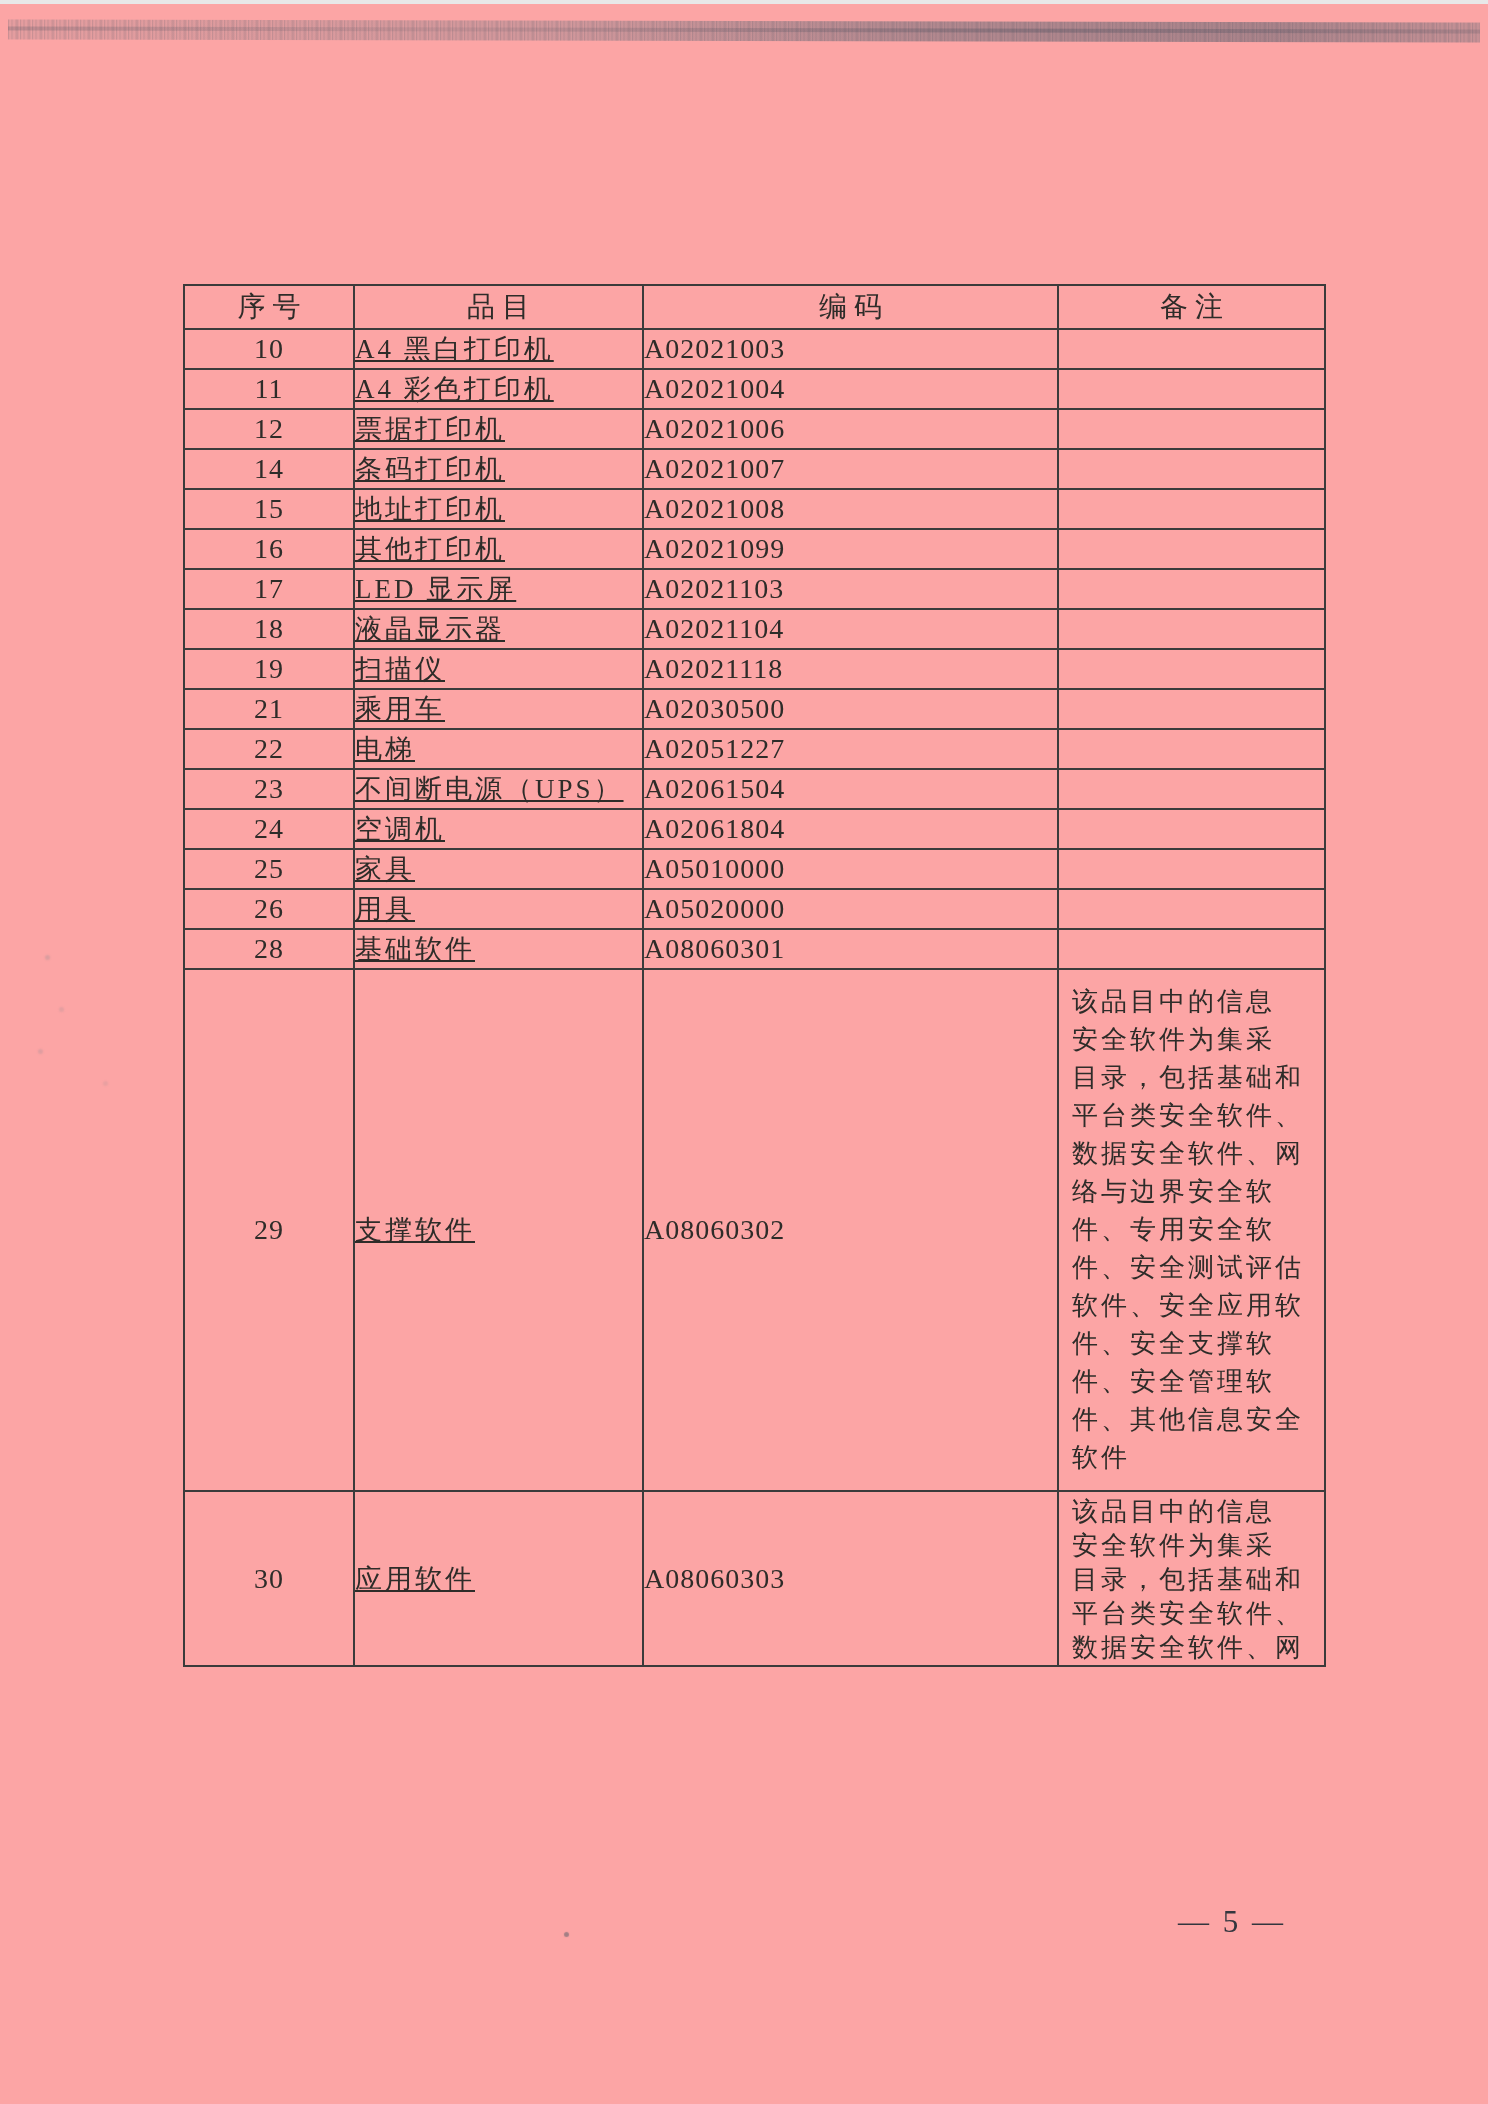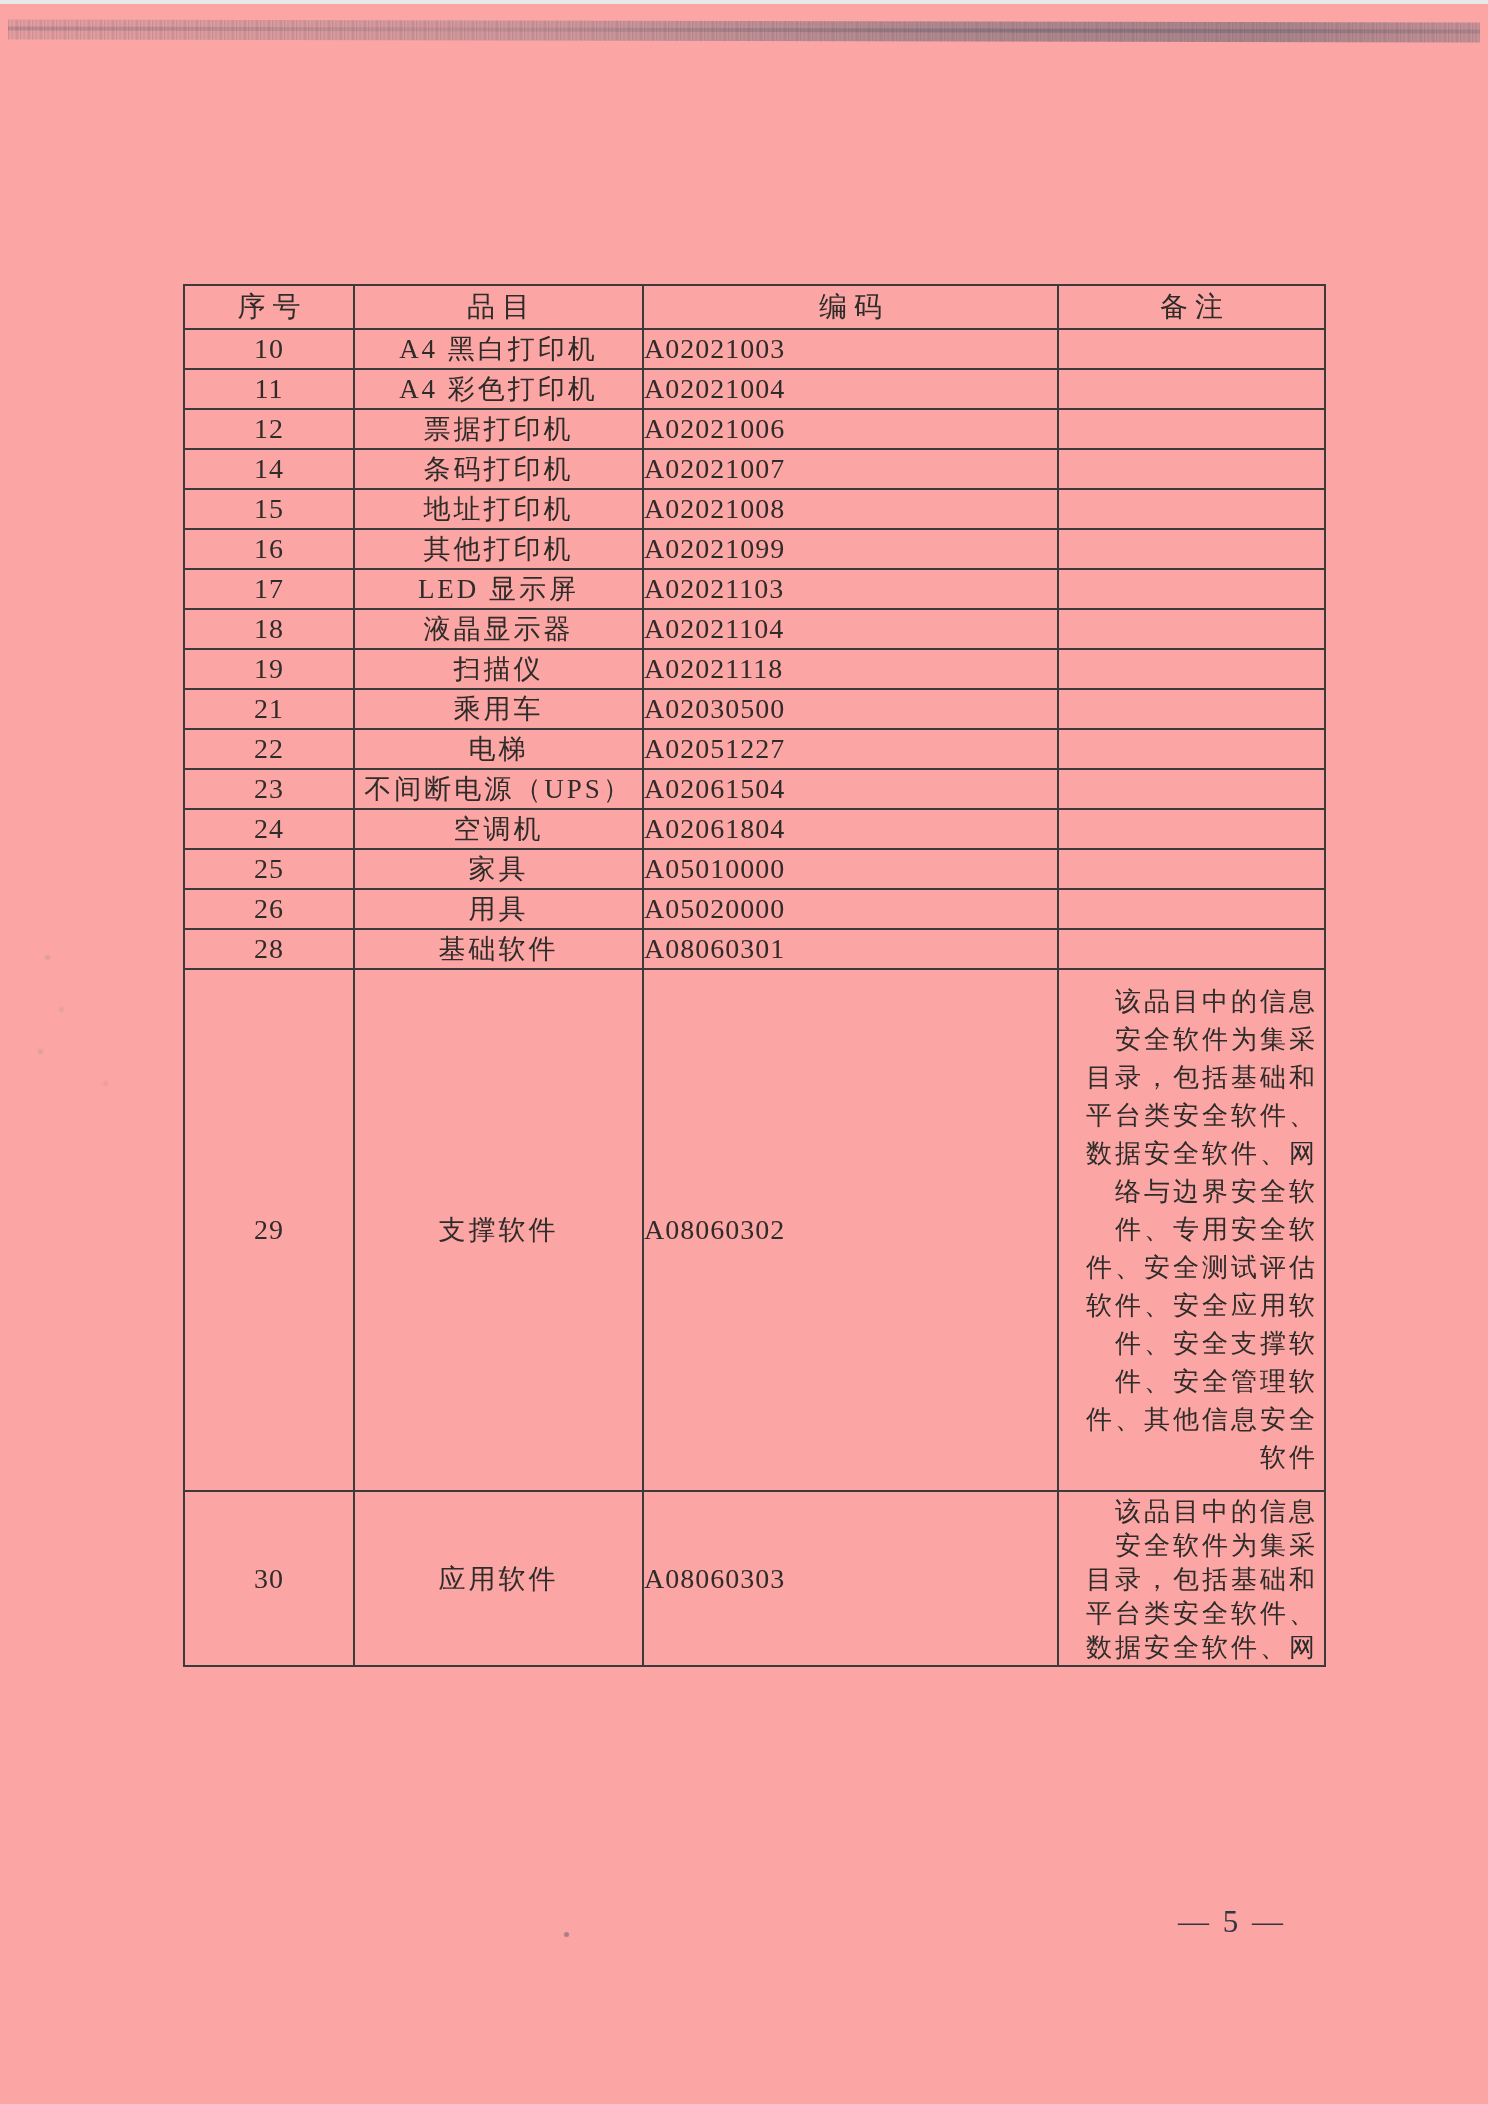--- a/index.html
+++ b/index.html
@@ -71,25 +71,25 @@
   .catalog tbody tr.mid  { height: 175px; }
 
   .catalog th {
     font-weight: normal;
     font-size: 28px;
     letter-spacing: 7px;
     text-align: center;
     text-indent: 7px; 
   }
   td.no   { text-align: center; font-size: 28px; letter-spacing: 1px; }
-  td.item { text-align: center; font-size: 27px; letter-spacing: 3px; }
+  td.item { text-align: left; font-size: 27px; letter-spacing: 3px; text-decoration: underline; }
   td.code { text-align: left; font-size: 28px; letter-spacing: 1px; }
   td.remark {
     vertical-align: top;
-    text-align: right;
+    text-align: left;
     font-size: 26px;
     letter-spacing: 3px;
     line-height: 38px;
     padding: 13px 6px 0 13px;
     white-space: pre-line;
   }
   tr.mid td.remark { line-height: 34px; padding-top: 3px; }
 
   .pageno {
     position: absolute;

